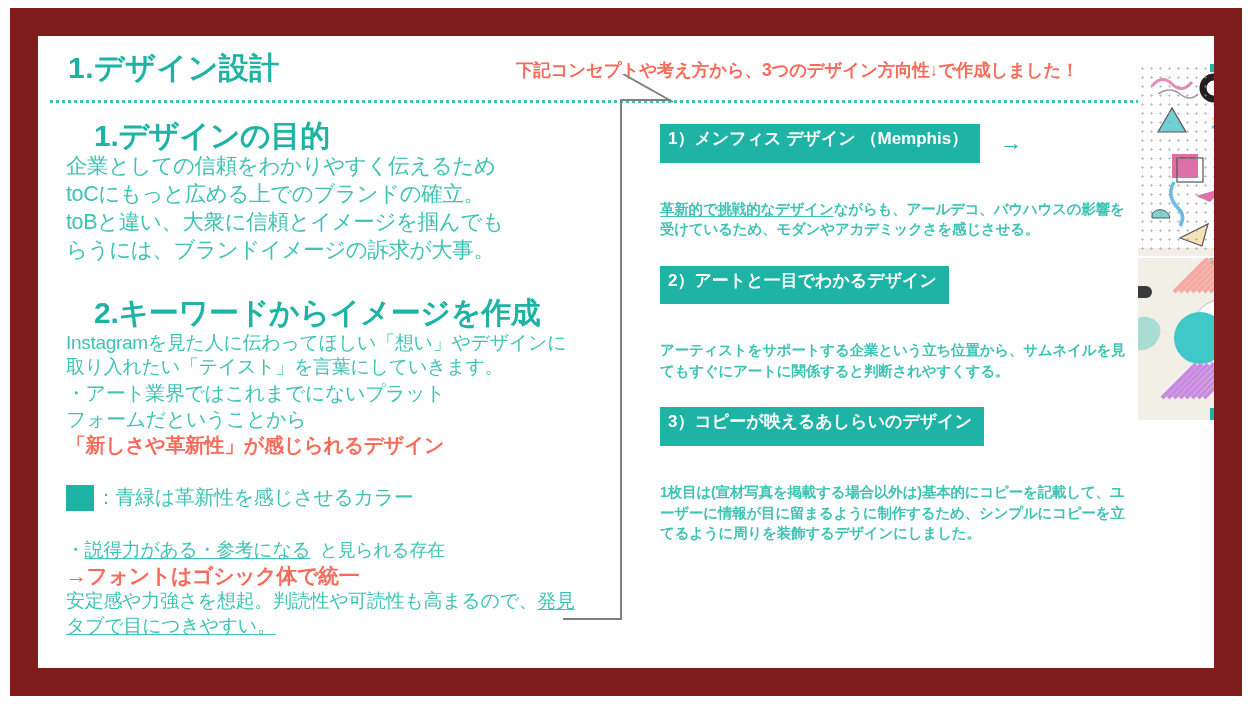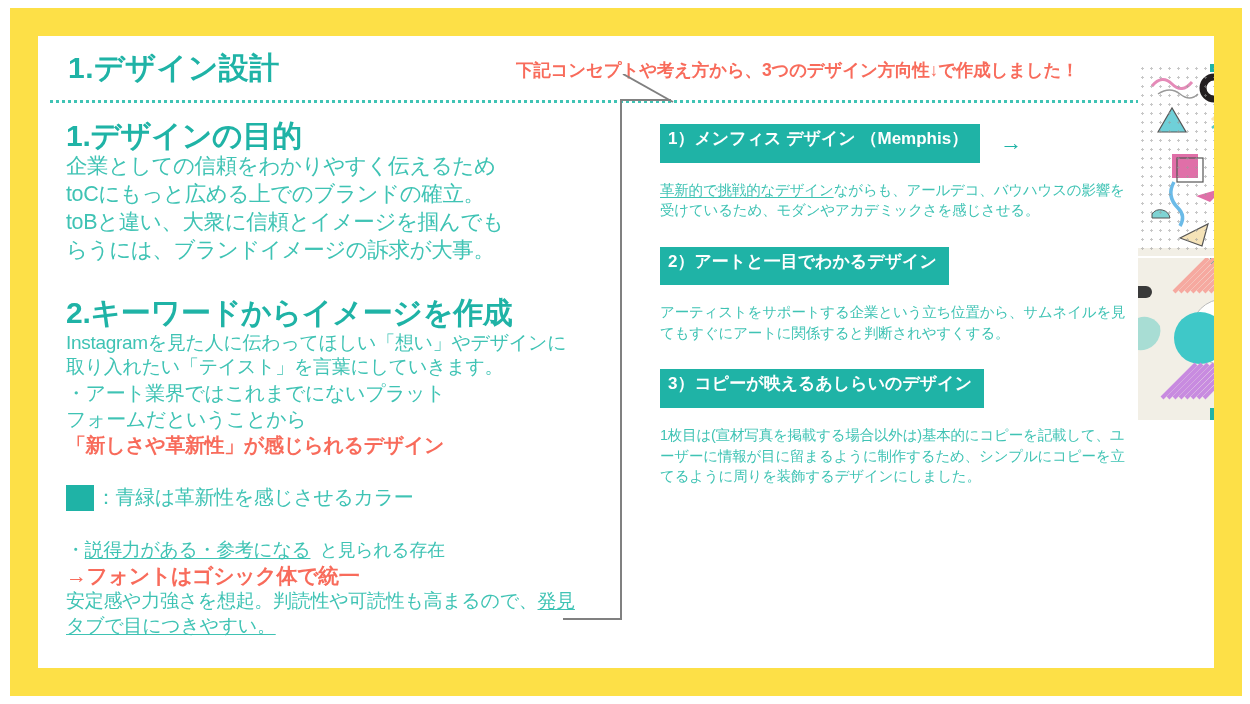--- a/index.html
+++ b/index.html
@@ -13,21 +13,21 @@
     position: relative;
   }
 
   
   .slide {
     position: absolute;
     left: 10px;
     top: 8px;
     width: 1232px;
     height: 688px;
-    background: #fde047;
+    background: #7f1d1d;
     padding: 28px;
   }
   .slide-inner {
     position: relative;
     width: 100%;
     height: 100%;
     background: #ffffff;
     overflow: hidden;
   }
 
@@ -76,20 +76,21 @@
     top: 82px;
     width: 520px;
   }
   .h-big {
     font-size: 30px;
     font-weight: bold;
     color: #1FB3A6;
     line-height: 1.18;
     letter-spacing: -0.3px;
     white-space: nowrap;
+    margin-left: 28px;
   }
   .p-main {
     font-size: 21.5px;
     color: #3FC3B4;
     line-height: 1.30;
     letter-spacing: -0.4px;
   }
   .p-small {
     font-size: 19px;
     color: #3FC3B4;
@@ -179,21 +180,22 @@
     font-size: 22px;
     font-weight: bold;
     margin-left: 20px;
     line-height: 1;
   }
   .r-body {
     font-size: 14.5px;
     color: #3FC3B4;
     line-height: 1.42;
     letter-spacing: -0.2px;
-    margin-top: 17px;
+    margin-top: 36px;
+    font-weight: bold;
   }
   .r-block { margin-bottom: 22px; }
   .r-block.b2 { margin-top: 26px; }
 
   
   .deco {
     position: absolute;
     overflow: hidden;
   }
   .deco-top {

